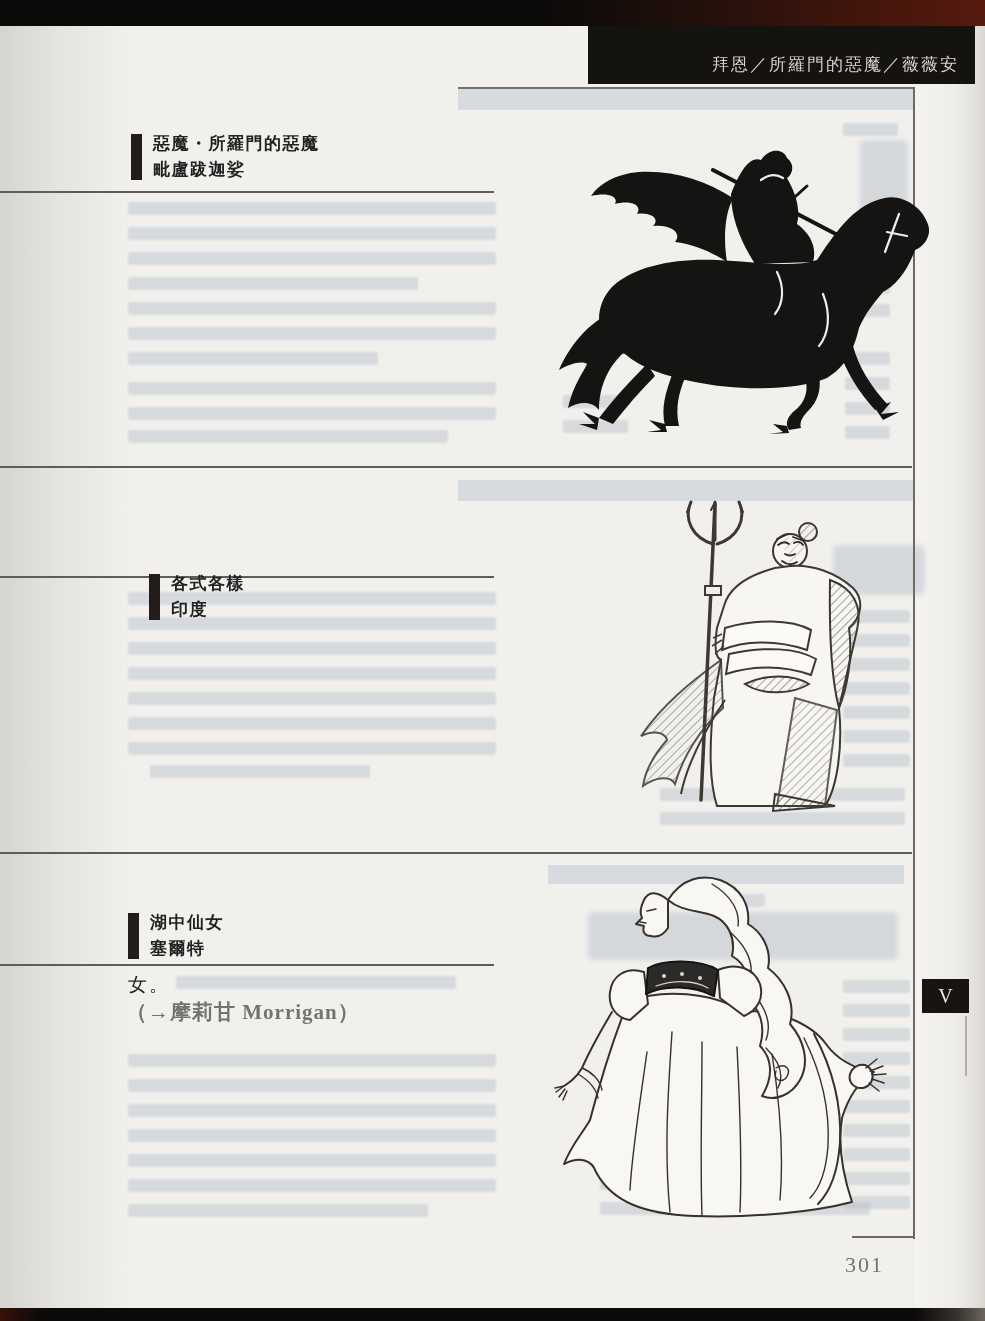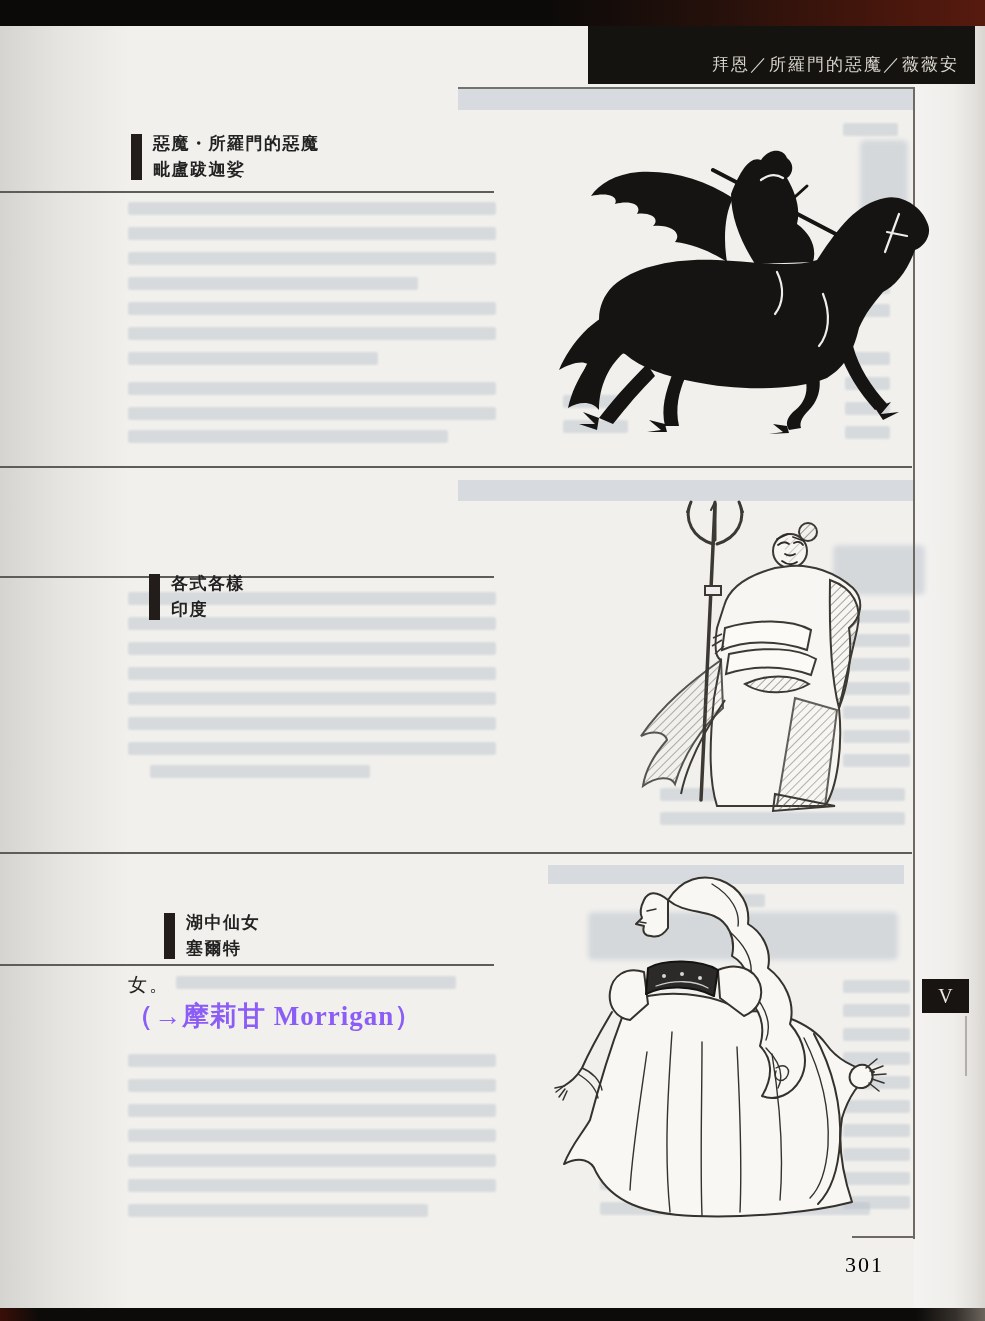--- a/index.html
+++ b/index.html
@@ -31,29 +31,29 @@
   
   .sect{position:absolute;}
   .bar{position:absolute;left:0;top:2px;width:11px;height:46px;background:#221d1a;}
   .sect .t1,.sect .t2{position:absolute;left:22px;white-space:nowrap;color:#222;
         font-weight:700;font-size:17px;letter-spacing:1.5px;}
   .sect .t1{top:0;} .sect .t2{top:26px;}
   
   .gender{position:absolute;left:128px;top:972px;font-family:"Liberation Serif","DejaVu Serif",serif;
           font-size:19px;color:#23211f;letter-spacing:2px;}
   .crossref{position:absolute;left:126px;top:998px;font-family:"Liberation Serif","DejaVu Serif",serif;
-          font-weight:700;font-size:27px;color:#8b5cf6;letter-spacing:1px;}
+          font-weight:700;font-size:21px;color:#737373;letter-spacing:1px;}
   
   .footnote{position:absolute;left:128px;top:795px;width:450px;color:#33302c;
             font-family:"Liberation Serif","DejaVu Serif",serif;font-style:italic;
             font-size:14.5px;line-height:24px;letter-spacing:.5px;}
   .footnote .fn2{padding-left:26px;display:block;}
   
   .pagenum{position:absolute;left:845px;top:1252px;font-family:"Liberation Serif","DejaVu Serif",serif;
-           font-size:22px;color:#000000;letter-spacing:2px;}
+           font-size:22px;color:#737373;letter-spacing:2px;}
   
   .vtab{position:absolute;left:922px;top:979px;width:47px;height:34px;background:#171412;
         display:flex;align-items:center;justify-content:center;}
   .vtab span{color:#ece9e2;font-family:"Liberation Serif","DejaVu Serif",serif;font-size:20px;}
   
   .g-line{position:absolute;height:13px;background:#b4bdc8;opacity:.42;filter:blur(1.1px);border-radius:2px;}
   .g-band{position:absolute;background:#c2c9d2;opacity:.55;filter:blur(.6px);}
   .g-big{position:absolute;background:#a7b2c0;opacity:.38;filter:blur(2.5px);border-radius:5px;}
   .illus{position:absolute;}
 </style>
@@ -156,21 +156,21 @@
     <div class="t1">惡魔・所羅門的惡魔</div>
     <div class="t2">毗盧跋迦娑</div>
   </div>
 
   <div class="sect" style="left:149px;top:524px;width:360px;height:52px;margin-top:48px;">
     <div class="bar"></div>
     <div class="t1">各式各樣</div>
     <div class="t2">印度</div>
   </div>
 
-  <div class="sect" style="left:128px;top:911px;width:360px;height:52px;margin-left:36px;">
+  <div class="sect" style="left:128px;top:911px;width:360px;height:52px;">
     <div class="bar"></div>
     <div class="t1">湖中仙女</div>
     <div class="t2">塞爾特</div>
   </div>
 
 
   <div class="gender">女。</div>
   <div class="crossref">（→摩莉甘 Morrigan）</div>
 
   <div class="pagenum">301</div>

